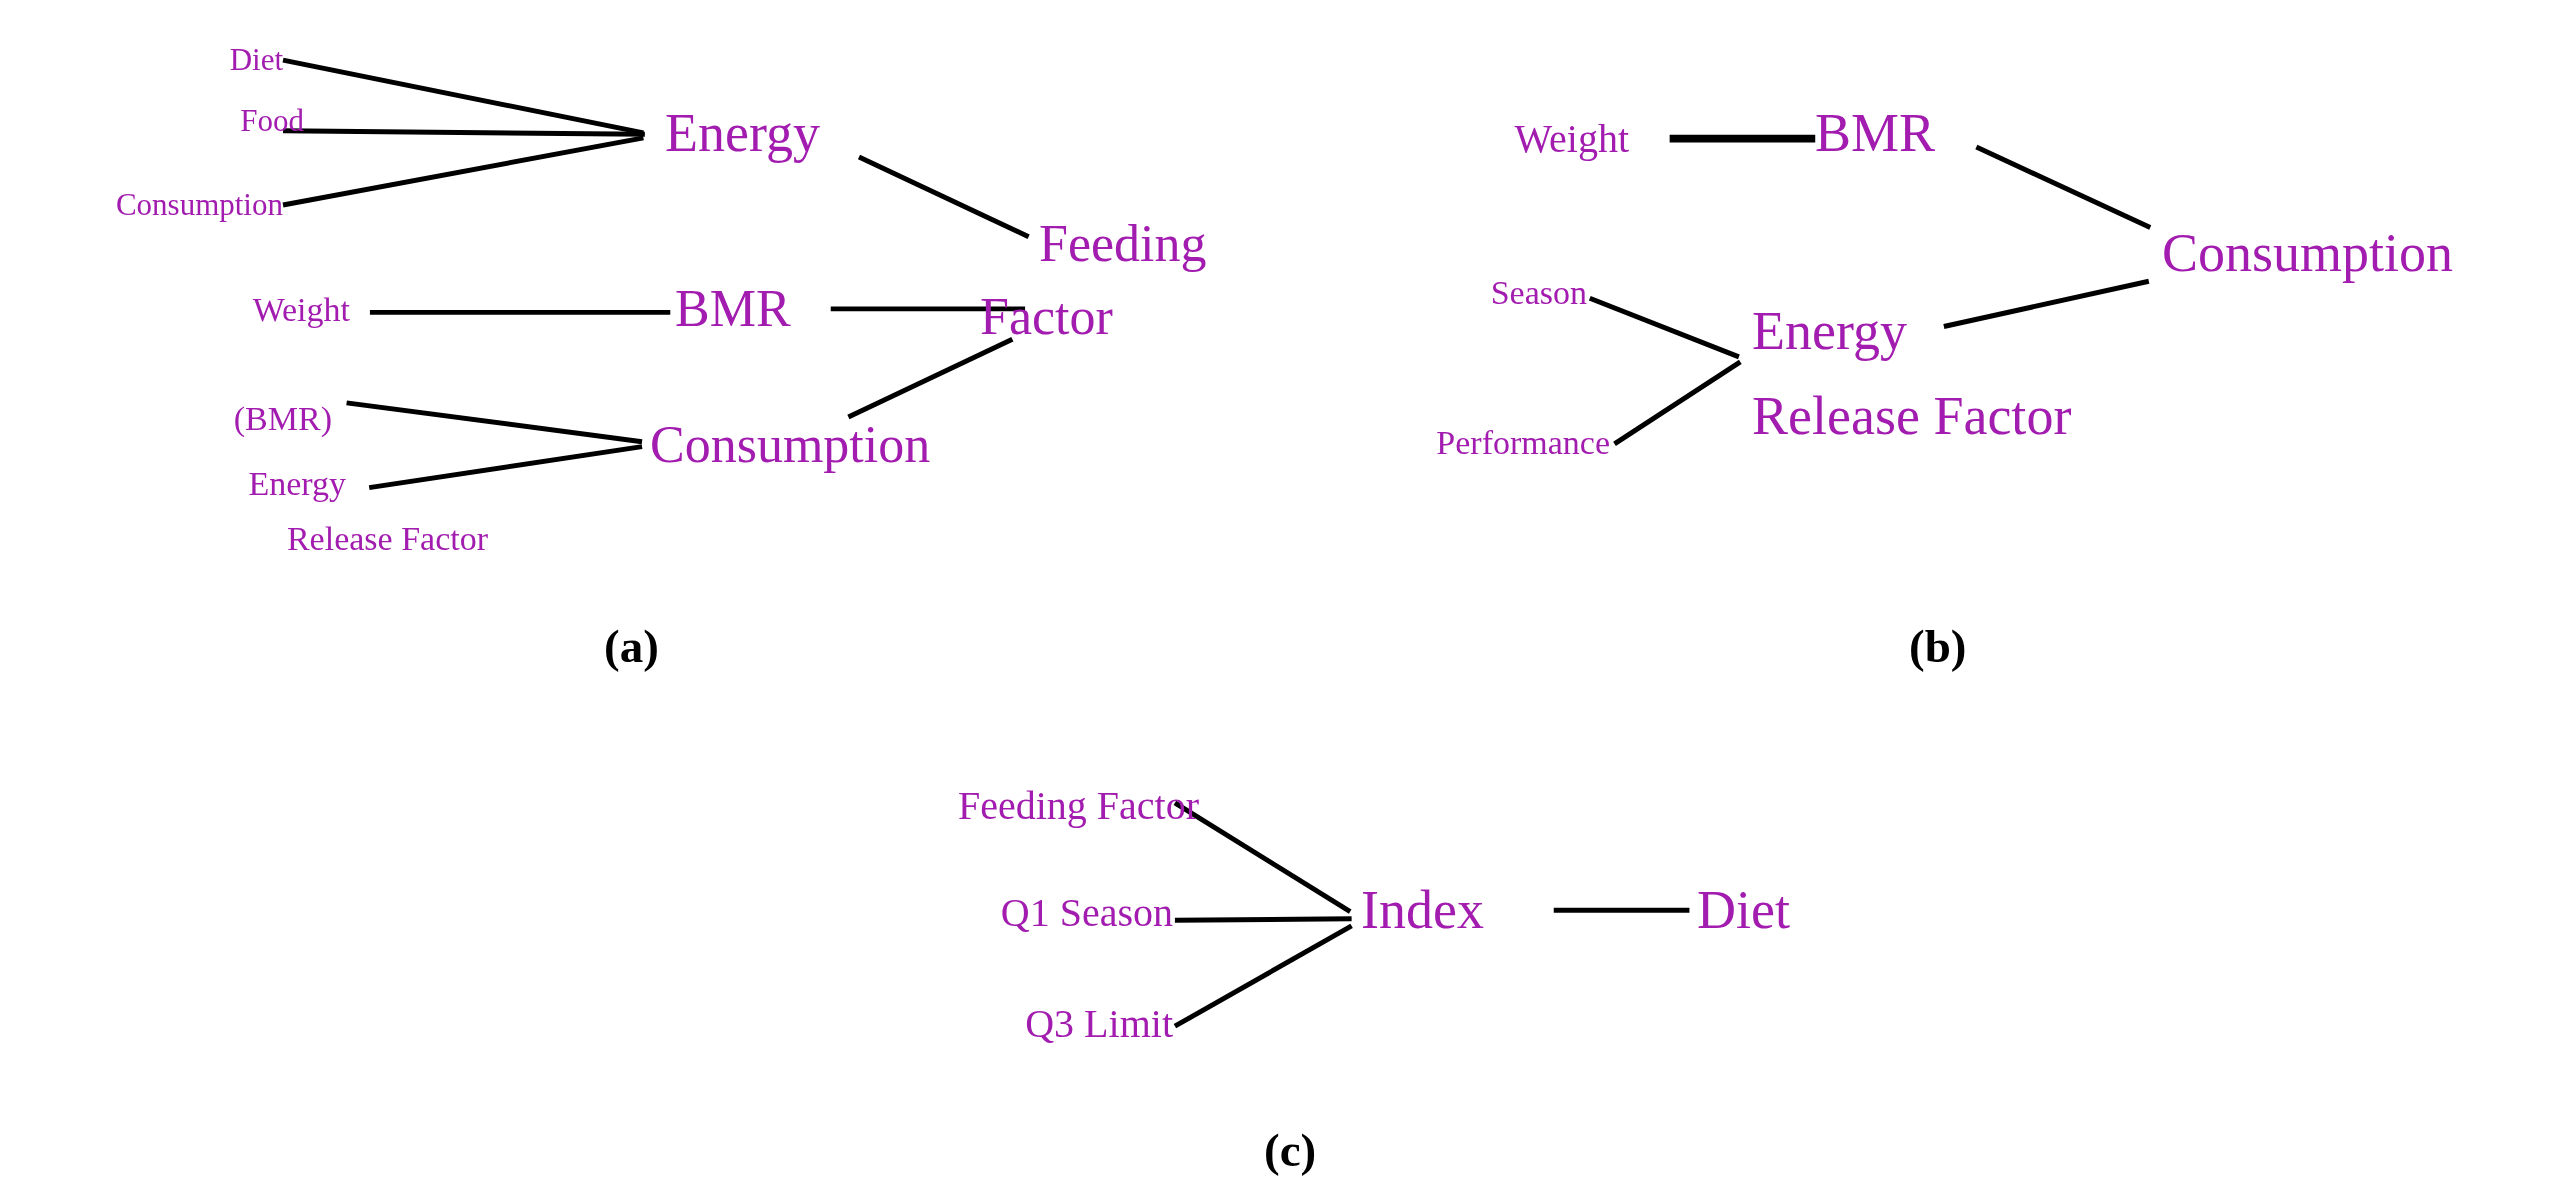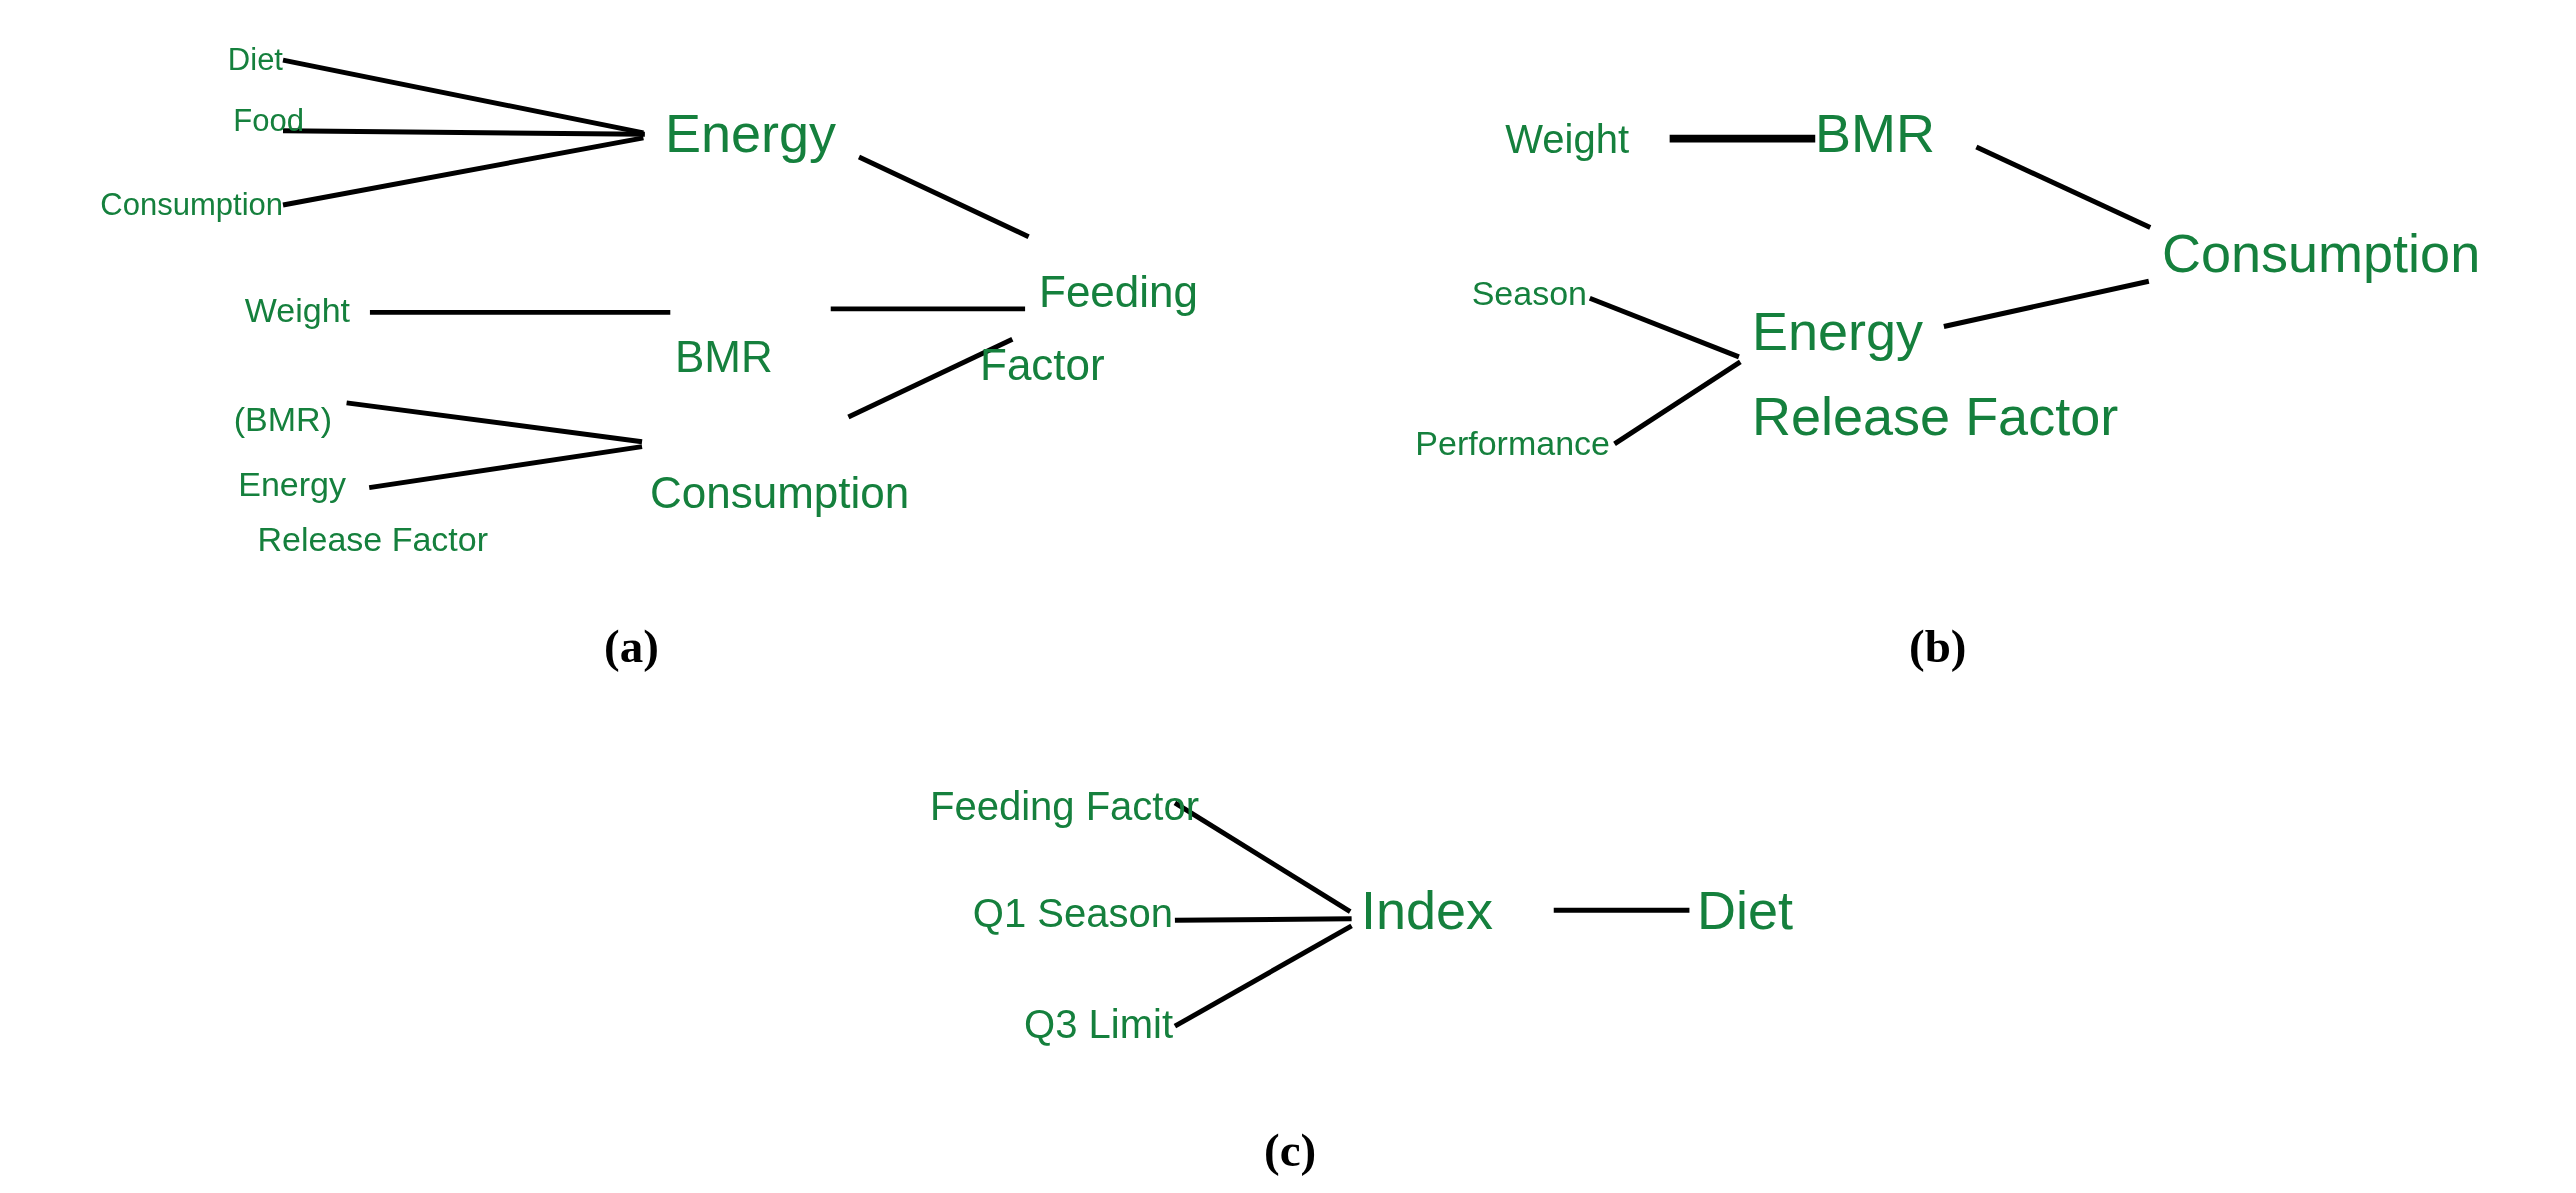--- a/index.html
+++ b/index.html
@@ -21,27 +21,27 @@
     position: absolute;
     left: 0;
     top: 0;
     width: 2576px;
     height: 1193px;
     pointer-events: none;
   }
   .node {
     position: absolute;
     white-space: nowrap;
-    color: #15803d;
+    color: #a21caf;
     line-height: 1.06;
-    font-family: Liberation Sans, sans-serif;
+    font-family: Liberation Serif, serif;
   }
   
   .sz-xl  { font-size: 54px; }
-  .sz-lg  { font-size: 44px; margin-top: 48px; }
+  .sz-lg  { font-size: 52px; }
   .sz-md  { font-size: 40px; }
   .sz-sm  { font-size: 34px; }
   .sz-xs  { font-size: 31px; }
   .caption {
     position: absolute;
     font-family: "Liberation Serif", "DejaVu Serif", serif;
     font-weight: bold;
     font-size: 47px;
     color: #000000;
     white-space: nowrap;

